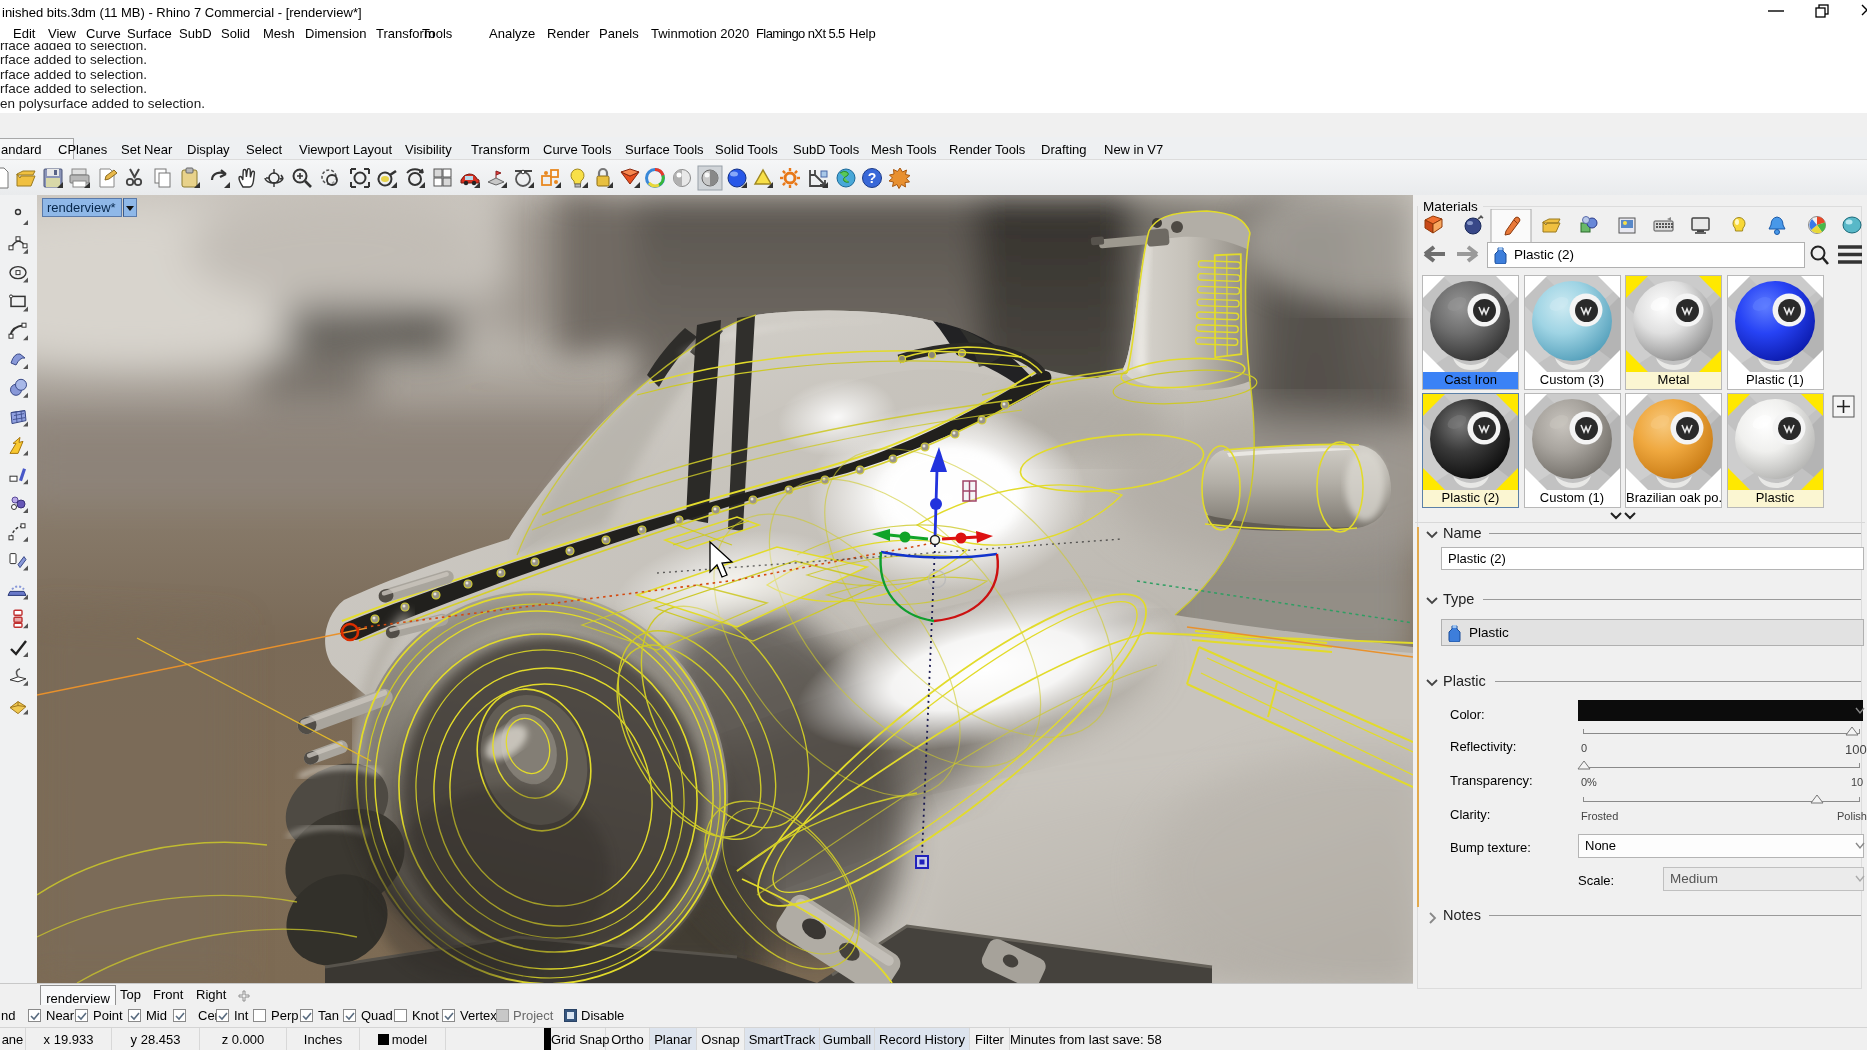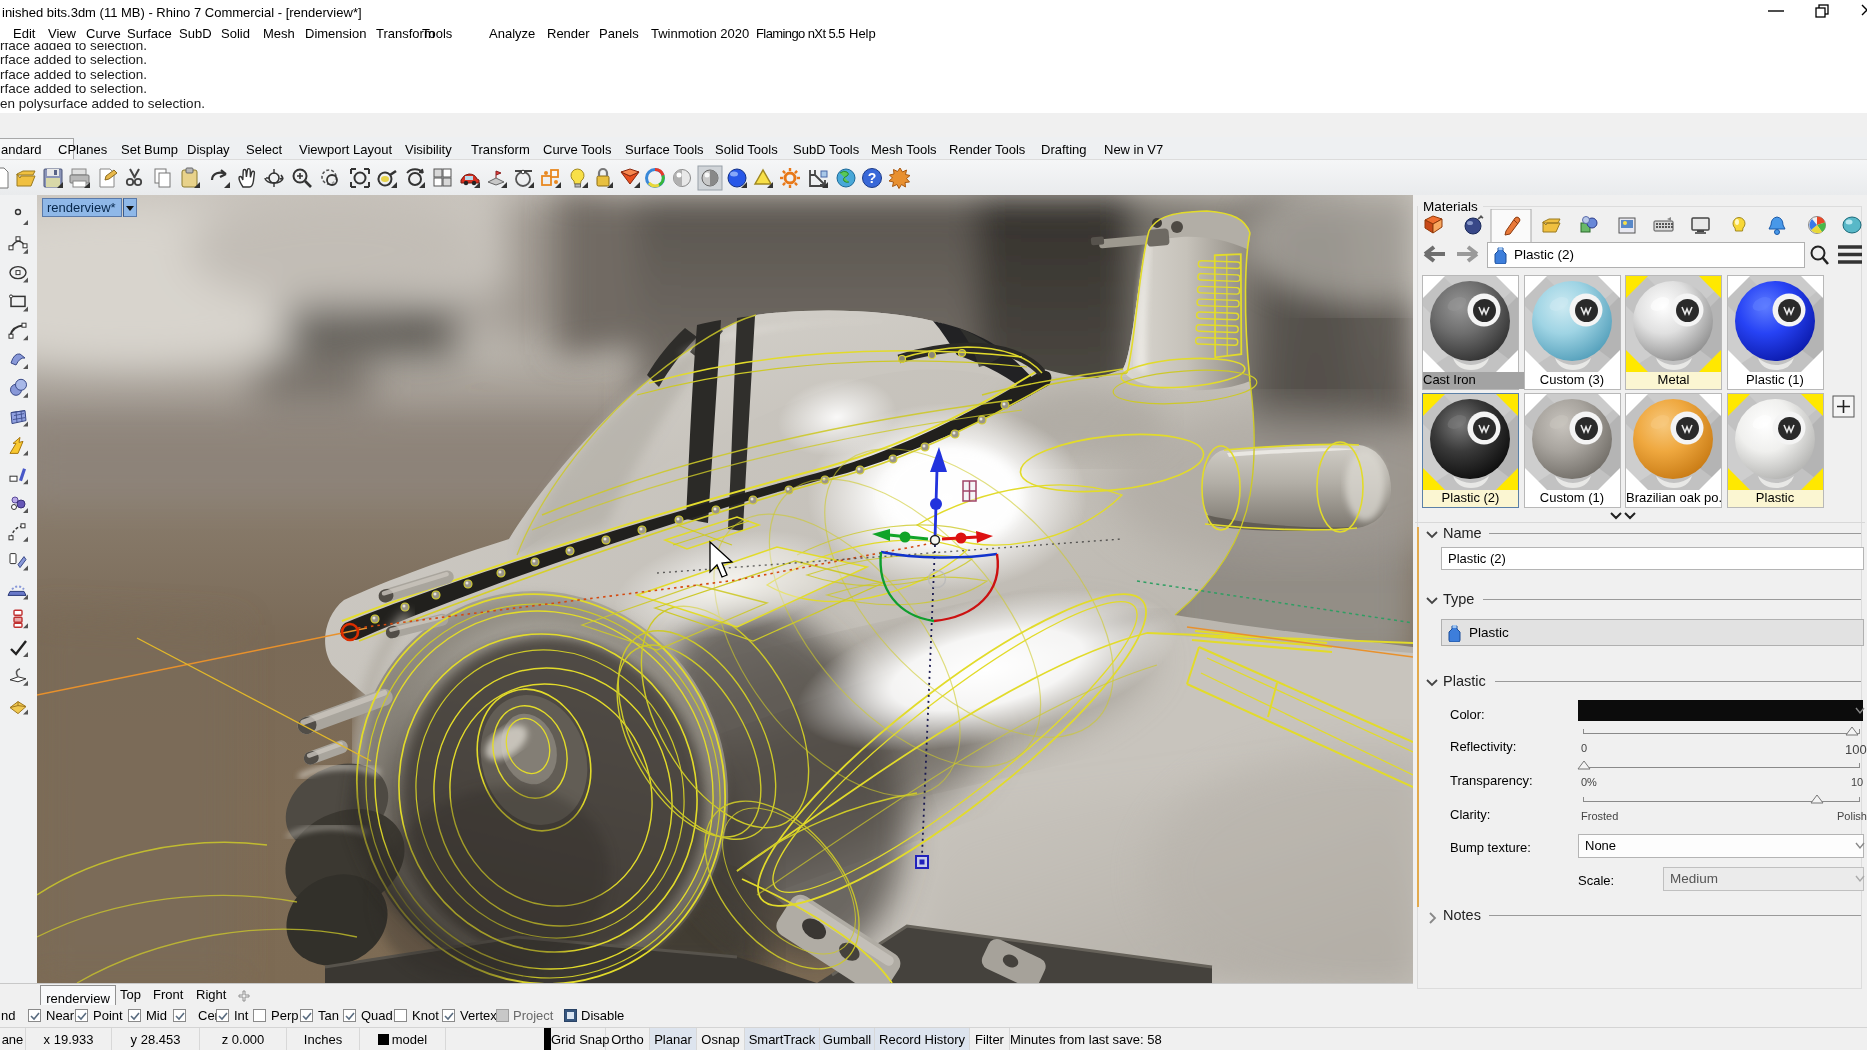--- a/index.html
+++ b/index.html
@@ -56,21 +56,21 @@
       <span style="left:651px">Twinmotion 2020</span>
       <span style="left:756px;letter-spacing:-0.6px">Flamingo nXt 5.5</span>
       <span style="left:849px">Help</span>
   </div>
   <div class="abs" id="cmdarea">
       <div style="margin-top:-4px;line-height:14.4px">rface added to selection.<br>rface added to selection.<br>rface added to selection.<br>rface added to selection.<br>en polysurface added to selection.</div>
     </div>
   <div class="abs" id="tabrow">
     <span class="atab">andard</span>
     <span class="ttab" style="left:58px">CPlanes</span>
-    <span class="ttab" style="left:121px">Set Bump</span>
+    <span class="ttab" style="left:121px">Set Near</span>
     <span class="ttab" style="left:187px">Display</span>
     <span class="ttab" style="left:246px">Select</span>
     <span class="ttab" style="left:299px">Viewport Layout</span>
     <span class="ttab" style="left:405px">Visibility</span>
     <span class="ttab" style="left:471px">Transform</span>
     <span class="ttab" style="left:543px">Curve Tools</span>
     <span class="ttab" style="left:625px">Surface Tools</span>
     <span class="ttab" style="left:715px">Solid Tools</span>
     <span class="ttab" style="left:793px">SubD Tools</span>
     <span class="ttab" style="left:871px">Mesh Tools</span>
@@ -800,21 +800,21 @@
             <path d="M95 0 L73 0 L95 22 Z" fill="#ffffff"></path>
 <path d="M0 96 L22 96 L0 74 Z" fill="#ffffff"></path>
             <path d="M95 96 L73 96 L95 74 Z" fill="#ffffff"></path>
 <path d="M30 82 q18 14 36 0 q-4 12 -18 12 q-14 0 -18 -12 Z" fill="#e8e8e6"></path>
 <circle cx="47" cy="45" r="40" fill="url(#mg0)"></circle>
 <circle cx="61" cy="34" r="16.5" fill="#f4f4f4"></circle>
 <circle cx="61.5" cy="34.5" r="11.5" fill="#2a2a2a"></circle>
 <path d="M56 31 l3 7 l2 -5 l2 5 l3 -7" stroke="#e8e8e8" stroke-width="1.6" fill="none"></path>
 <ellipse cx="34" cy="28" rx="10" ry="6" fill="#969696" opacity="0.55" transform="rotate(-25 34 28)"></ellipse>
 </svg>
-<div style="position:absolute;left:0;top:96px;width:119px;height:17px;background:#a3a3a3;font-size:13px;overflow:hidden;white-space:nowrap">Cast Iron</div>
+<div style="position:absolute;left:0;top:96px;width:95px;height:17px;background:#3b82f6;font-size:13px;text-align:center;overflow:hidden;white-space:nowrap">Cast Iron</div>
 </div>
 <div class="abs" style="left:110.5px;top:80px;width:97px;height:115px;border:1px solid #b8b8b8">
 <svg width="95" height="96">
 <defs>
               <radialGradient id="mg1" cx="38%" cy="32%" r="75%">
                 <stop offset="0%" stop-color="#cdeaf2"></stop>
                 <stop offset="45%" stop-color="#9fd4e4"></stop>
                 <stop offset="100%" stop-color="#4f9cb8"></stop>
               </radialGradient>
             </defs>

